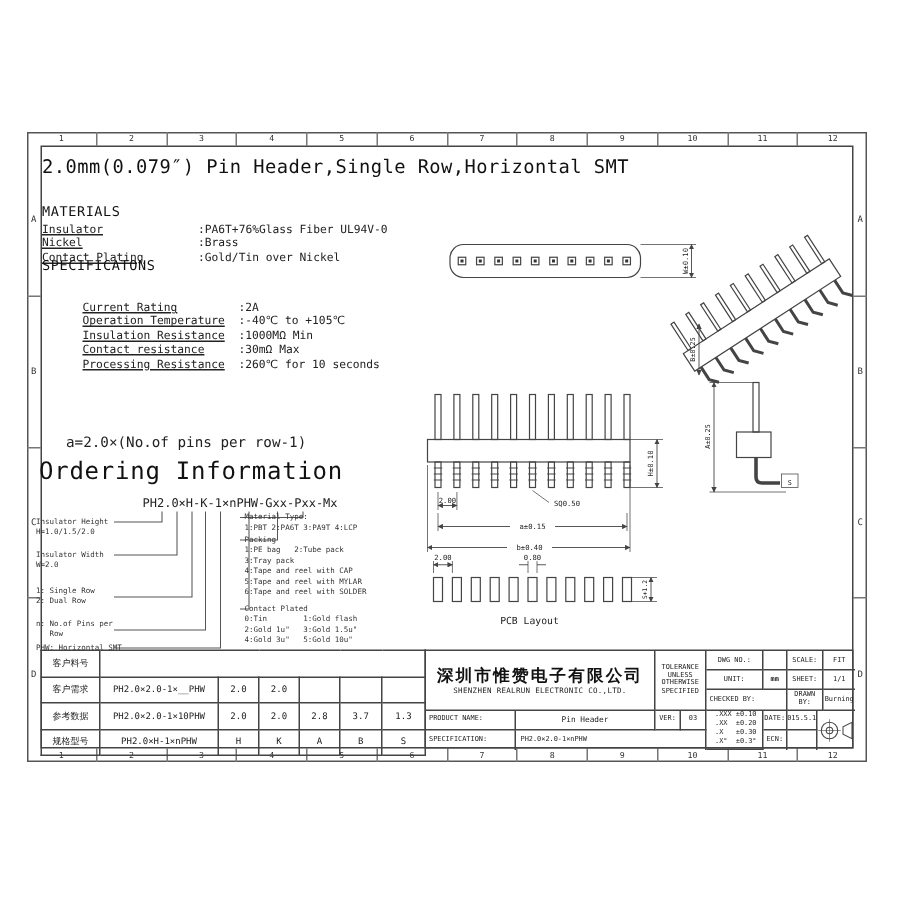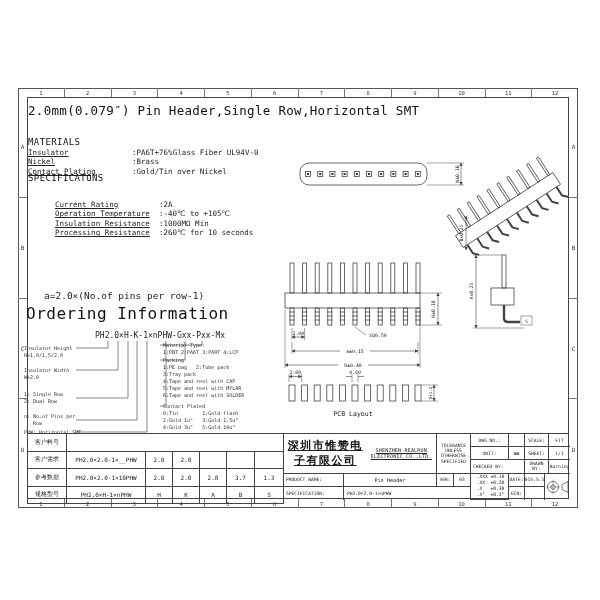--- a/index.html
+++ b/index.html
@@ -130,20 +130,24 @@
       <div class="kv">
         <span class="k">Operation Temperature</span>
         <span>:-40℃ to +105℃</span>
       </div>
 
       <div class="kv">
         <span class="k">Insulation Resistance</span>
         <span>:1000MΩ Min</span>
       </div>
 
+      <div class="kv">
+        <span class="k">Contact resistance</span>
+        <span>:30mΩ Max</span>
+      </div>
 
       <div class="kv">
         <span class="k">Processing Resistance</span>
         <span>:260℃ for 10 seconds</span>
       </div>
     </div>
 
   <div class="abs formulas" style="left:44px;top:248px;">
     
   <div>a=2.0×(No.of pins per row-1)</div></div>
@@ -372,21 +376,21 @@
       <td>H</td>
       <td>K</td>
       <td>A</td>
       <td>B</td>
       <td>S</td>
     </tr>
   </tbody>
     </table>
 
   <div class="abs tb">
-    <div class="cell" style="left:0;top:0;width:153px;height:39.6px;flex-direction:row;text-decoration:underline;">
+    <div class="cell" style="left:0;top:0;width:153px;height:39.6px;flex-direction:column;">
       <div class="cn">深圳市惟赞电子有限公司</div>
       <div class="en">SHENZHEN REALRUN ELECTRONIC CO.,LTD.</div>
     </div>
     <div class="cell tolh" style="left:153px;top:0;width:34px;height:39.6px;">TOLERANCE
 UNLESS
 OTHERWISE
 SPECIFIED</div>
     <div class="cell" style="left:187px;top:0;width:38px;height:13.2px;">DWG NO.:</div>
     <div class="cell" style="left:225px;top:0;width:16px;height:13.2px;"></div>
     <div class="cell" style="left:241px;top:0;width:24px;height:13.2px;">SCALE:</div>

